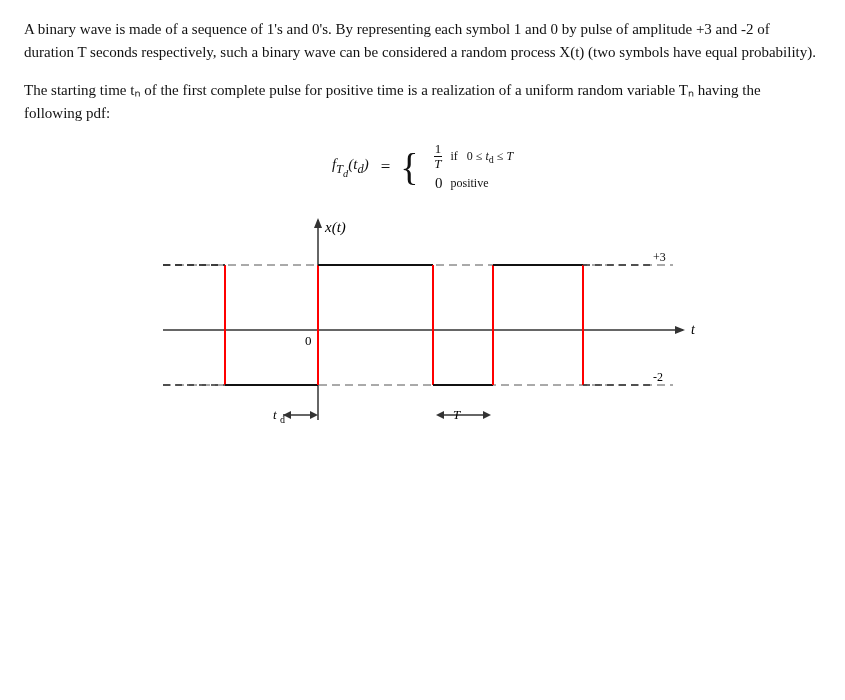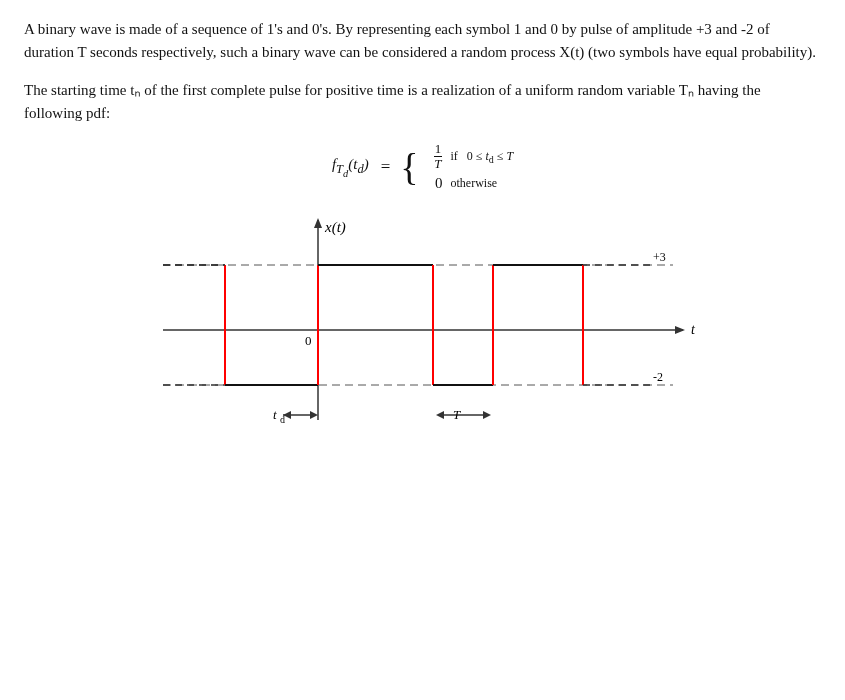--- a/index.html
+++ b/index.html
@@ -113,21 +113,21 @@
               <span class="num">1</span>
               <span class="den"><i>T</i></span>
             </span>
         </span>
         <span class="condition-expr">
           if &nbsp; 0 ≤ <i>t</i><sub>d</sub> ≤ <i>T</i>
         </span>
       </div>
       <div class="condition-row">
         <span class="condition-val">0</span>
-        <span class="condition-expr">otherwise</span>
+        <span class="condition-expr">positive</span>
       </div>
     </div>
   </div>
 </div>
 
 <div class="chart-outer">
   <div class="chart-container">
     <svg width="560" height="230">
 
       <line x1="175" y1="10" x2="175" y2="210" stroke="#333" stroke-width="1.5"></line>

